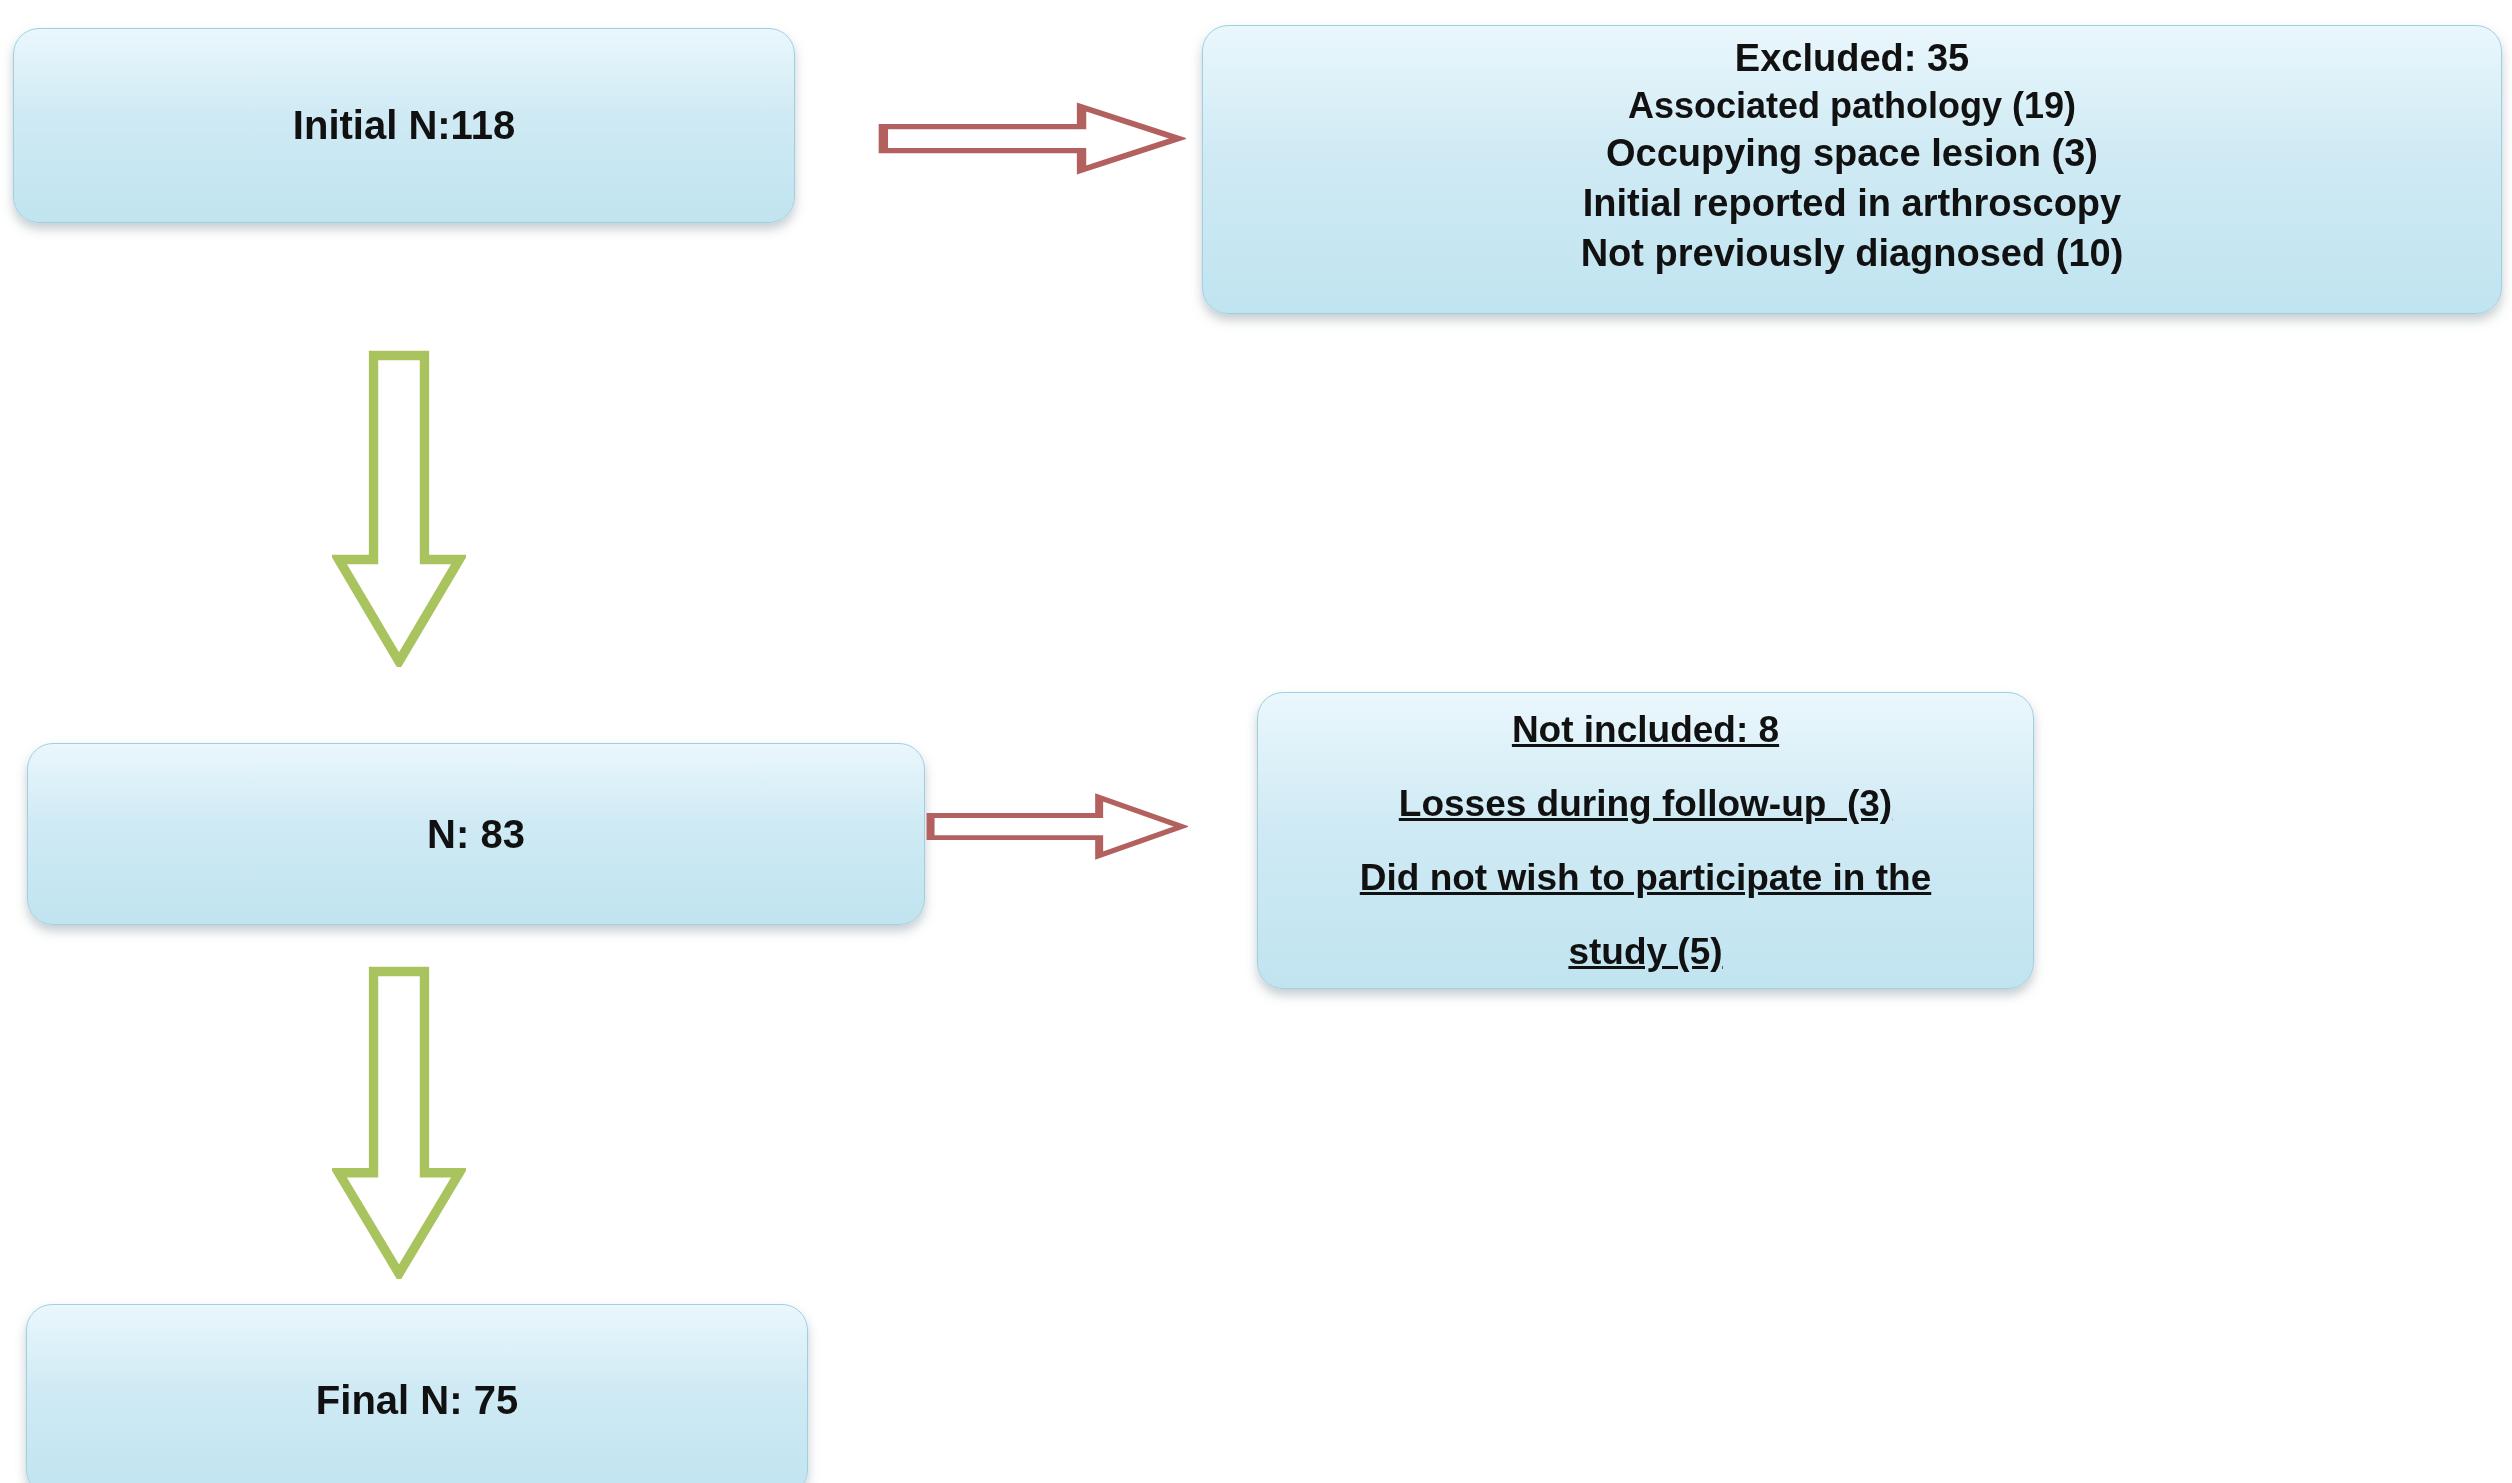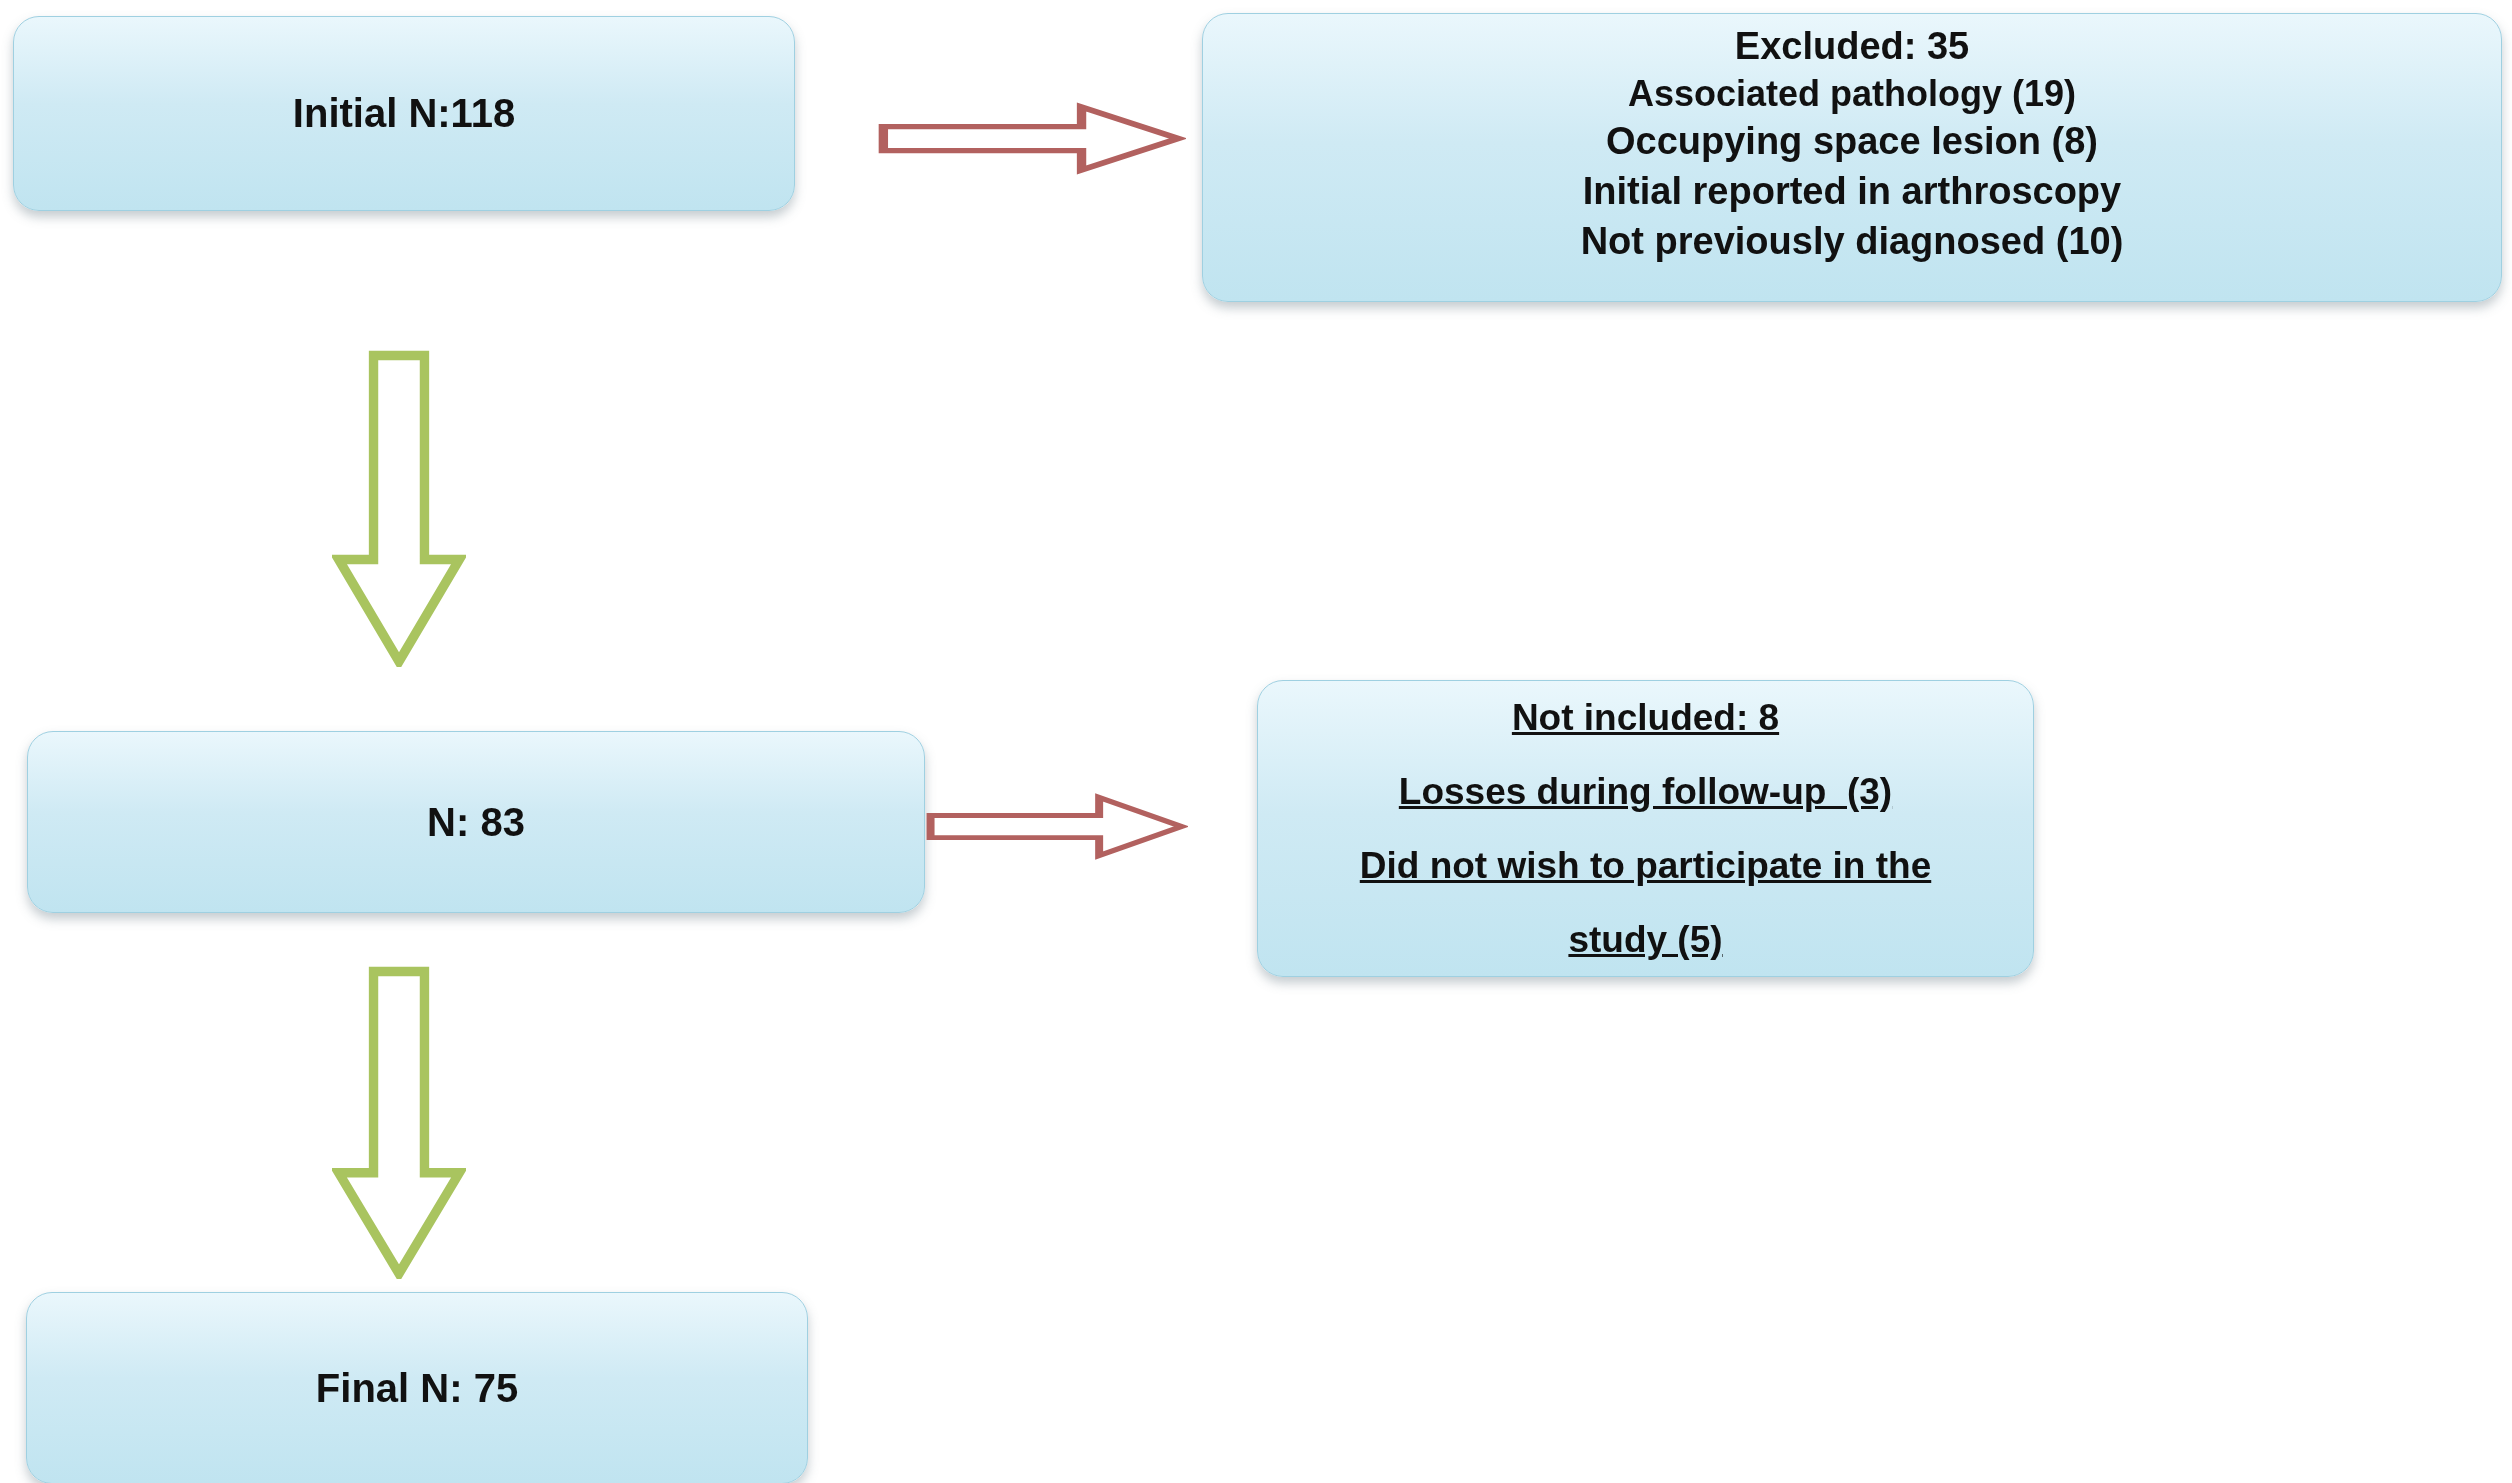--- a/index.html
+++ b/index.html
@@ -23,20 +23,21 @@
   .node{
     position:absolute;
     box-sizing:border-box;
     border-radius:26px;
     border:1.7px solid var(--box-border);
     background:linear-gradient(180deg, var(--box-fill-top) 0%, var(--box-fill-mid) 45%, var(--box-fill-bottom) 100%);
     box-shadow:0 6px 10.3px rgba(90,110,120,0.35);
     color:#111;
     font-weight:700;
     text-align:center;
+    margin-top:12px;
   }
   .node.single{
     display:flex;align-items:center;justify-content:center;
     font-size:40px;
   }
   .node .lines{
     width:100%;height:100%;
     display:flex;flex-direction:column;justify-content:center;align-items:center;
     box-sizing:border-box;
   }
@@ -57,21 +58,21 @@
 <div class="stage">
 
   <div class="node single" id="box-initial" style="left:13px; top:15.5px; width:782px; height:195px;">
     <span>Initial N:118</span>
   </div>
 
   <div class="node" id="box-excluded" style="left:1202px; top:13px; width:1300px; height:289px;">
     <div class="lines">
       <div class="line">Excluded: 35</div>
       <div class="line">Associated pathology (19)</div>
-      <div class="line">Occupying space lesion (8)</div>
+      <div class="line">Occupying space lesion (3)</div>
       <div class="line">Initial reported in arthroscopy</div>
       <div class="line">Not previously diagnosed (10)</div>
     </div>
   </div>
 
   <div class="arrow red" style="left:878px; top:101px; width:308px; height:75px;">
     <svg viewBox="0 0 230 100" preserveAspectRatio="none">
       <polygon points="4,34 152,34 152,8 224,50 152,92 152,66 4,66"></polygon>
     </svg>
   </div>

